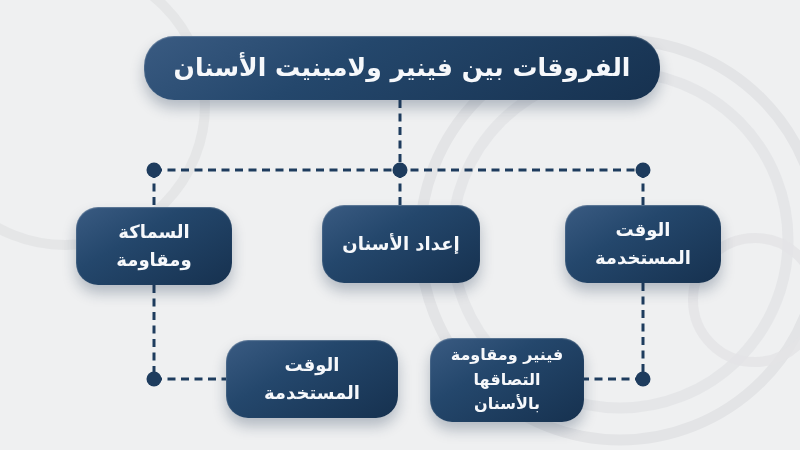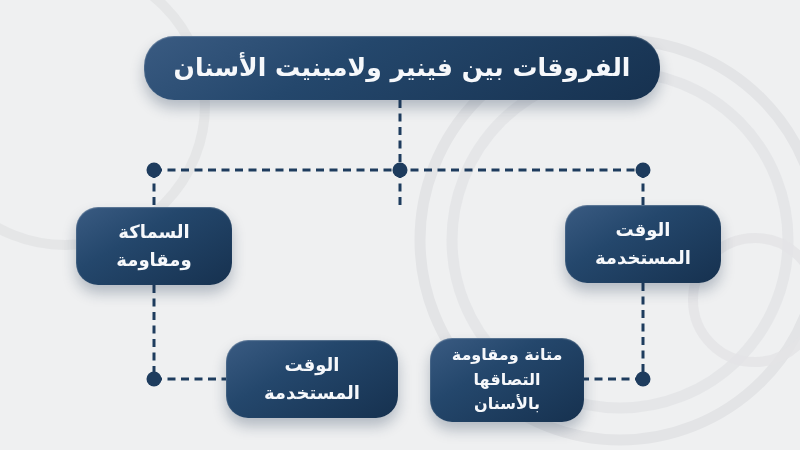--- a/index.html
+++ b/index.html
@@ -82,20 +82,21 @@
       <circle cx="643" cy="170" r="7.5"></circle>
       <circle cx="154" cy="379" r="7.5"></circle>
       <circle cx="643" cy="379" r="7.5"></circle>
     </g>
   </svg>
 
   <div class="node node-title" dir="rtl">الفروقات بين فينير ولامينيت الأسنان</div>
 
   <div class="node node-thickness" dir="rtl">السماكة ومقاومة</div>
 
+  <div class="node node-preparation" dir="rtl">إعداد الأسنان</div>
 
   <div class="node node-materials" dir="rtl">الوقت المستخدمة</div>
 
   <div class="node node-timecost" dir="rtl">الوقت المستخدمة</div>
 
-  <div class="node node-durability" dir="rtl">متانة ومقاومة التصاقها بالأسنان</div>
+  <div class="node node-durability" dir="rtl">فينير ومقاومة التصاقها بالأسنان</div>
 
 </div>
 
 </body></html>

